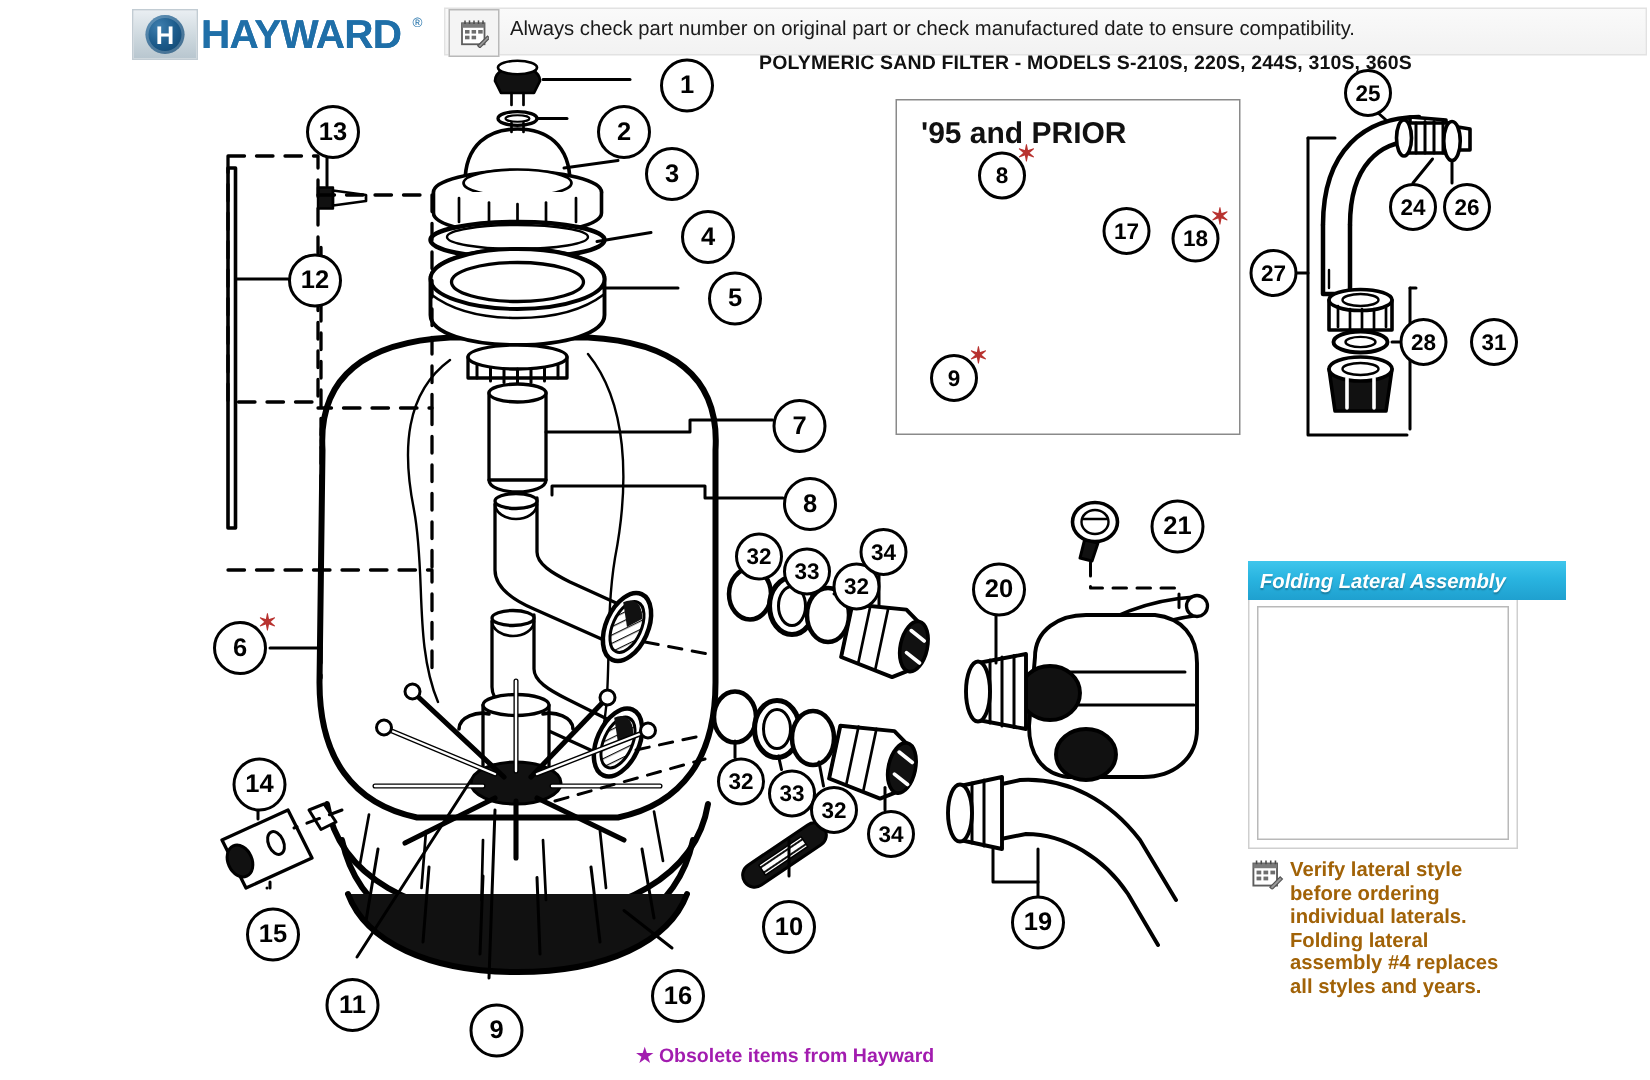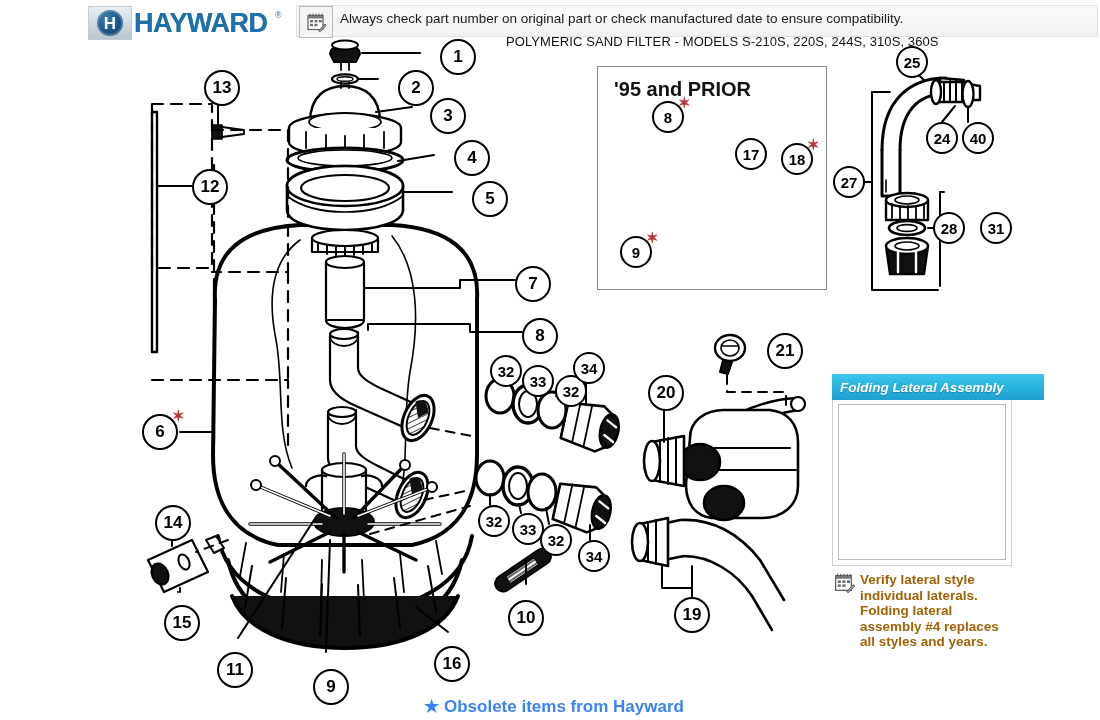--- a/index.html
+++ b/index.html
@@ -39,21 +39,21 @@
     border:1px solid #e2e2e2;
   }
   #note-icon{
     left:299px;top:6px;width:32px;height:30px;
     border:1px solid #b9b9b9;background:#f4f4f4;
     display:flex;align-items:center;justify-content:center;
   }
   #note-text{left:340px;top:11px;font-size:13.5px;color:#1a1a1a;white-space:nowrap;}
 
   #model-title{
-    left:506px;top:34px;font-size:13px;font-weight:normal;color:#111;
+    left:506px;top:34px;font-size:13px;font-weight:bold;color:#111;
     letter-spacing:.1px;white-space:nowrap;
   }
 
   
   #prior-box{
     left:597px;top:66px;width:228px;height:222px;
     border:1px solid #8a8a8a;background:#fff;
   }
   #prior-title{left:614px;top:78px;font-size:20px;font-weight:bold;color:#111;}
 
@@ -77,21 +77,21 @@
 
   #verify-icon{left:832px;top:572px;width:26px;height:22px;}
   #verify-text{
     left:860px;top:572px;width:240px;font-size:13.5px;font-weight:bold;
     line-height:15.5px;color:#a16207;
   }
   #verify-text span{display:block;}
   #verify-text .first-line{padding-left:0;}
 
   #obsolete-note{
-    left:424px;top:696px;font-size:17px;font-weight:bold;color:#3b82f6;
+    left:424px;top:696px;font-size:13px;font-weight:bold;color:#a21caf;
     white-space:nowrap;
   }
 
   
   .callout{
     position:absolute;border-radius:50%;background:#fff;border:2.4px solid #000;
     display:flex;align-items:center;justify-content:center;
     font-weight:bold;color:#000;box-sizing:border-box;
   }
   .callout.sz-lg{width:36px;height:36px;font-size:17px;}
@@ -586,20 +586,21 @@
           <rect x="8.4" y="8" width="3" height="2.4"></rect>
         <rect x="12.8" y="8" width="3" height="2.4"></rect>
         <rect x="4" y="11.8" width="3" height="2.4"></rect>
           <rect x="8.4" y="11.8" width="3" height="2.4"></rect>
       </g>
       <path d="M12.5 18.5 L19 12 L20.4 13.4 L13.9 19.9 Z" fill="#9a9a9a" stroke="#555" stroke-width=".8"></path>
     </svg>
   </div>
   <div id="verify-text" class="abs">
     <span class="first-line">Verify lateral style</span>
+    <span>before ordering</span>
     <span>individual laterals.</span>
     <span>Folding lateral</span>
     <span>assembly #4 replaces</span>
     <span>all styles and years.</span>
   </div>
 
   <div id="obsolete-note" class="abs">★ Obsolete items from Hayward</div>
 
   <div id="callout-layer">
       <div class="callout sz-lg" style="left: 440px; top: 39px;">1</div>
@@ -617,21 +618,21 @@
       <div class="callout sz-lg" style="left: 192px; top: 169px;">12</div>
       <div class="callout sz-lg" style="left: 204px; top: 70px;">13</div>
       <div class="callout sz-lg" style="left: 155px; top: 505px;">14</div>
       <div class="callout sz-lg" style="left: 164px; top: 605px;">15</div>
       <div class="callout sz-lg" style="left: 434px; top: 646px;">16</div>
       <div class="callout sz-lg" style="left: 674px; top: 597px;">19</div>
       <div class="callout sz-lg" style="left: 648px; top: 375px;">20</div>
       <div class="callout sz-lg" style="left: 767px; top: 333px;">21</div>
       <div class="callout sz-md" style="left: 926px; top: 122px;">24</div>
       <div class="callout sz-md" style="left: 896px; top: 46px;">25</div>
-      <div class="callout sz-md" style="left: 962px; top: 122px;">40</div>
+      <div class="callout sz-md" style="left: 962px; top: 122px;">26</div>
       <div class="callout sz-md" style="left: 833px; top: 166px; text-align: center;">27</div>
       <div class="callout sz-md" style="left: 933px; top: 212px;">28</div>
       <div class="callout sz-md" style="left: 980px; top: 212px;">31</div>
       <div class="callout sz-md" style="left: 490px; top: 355px;">32</div>
       <div class="callout sz-md" style="left: 522px; top: 365px;">33</div>
       <div class="callout sz-md" style="left: 555px; top: 375px;">32</div>
       <div class="callout sz-md" style="left: 573px; top: 352px;">34</div>
       <div class="callout sz-md" style="left: 478px; top: 505px;">32</div>
       <div class="callout sz-md" style="left: 512px; top: 513px;">33</div>
       <div class="callout sz-md" style="left: 540px; top: 524px;">32</div>

